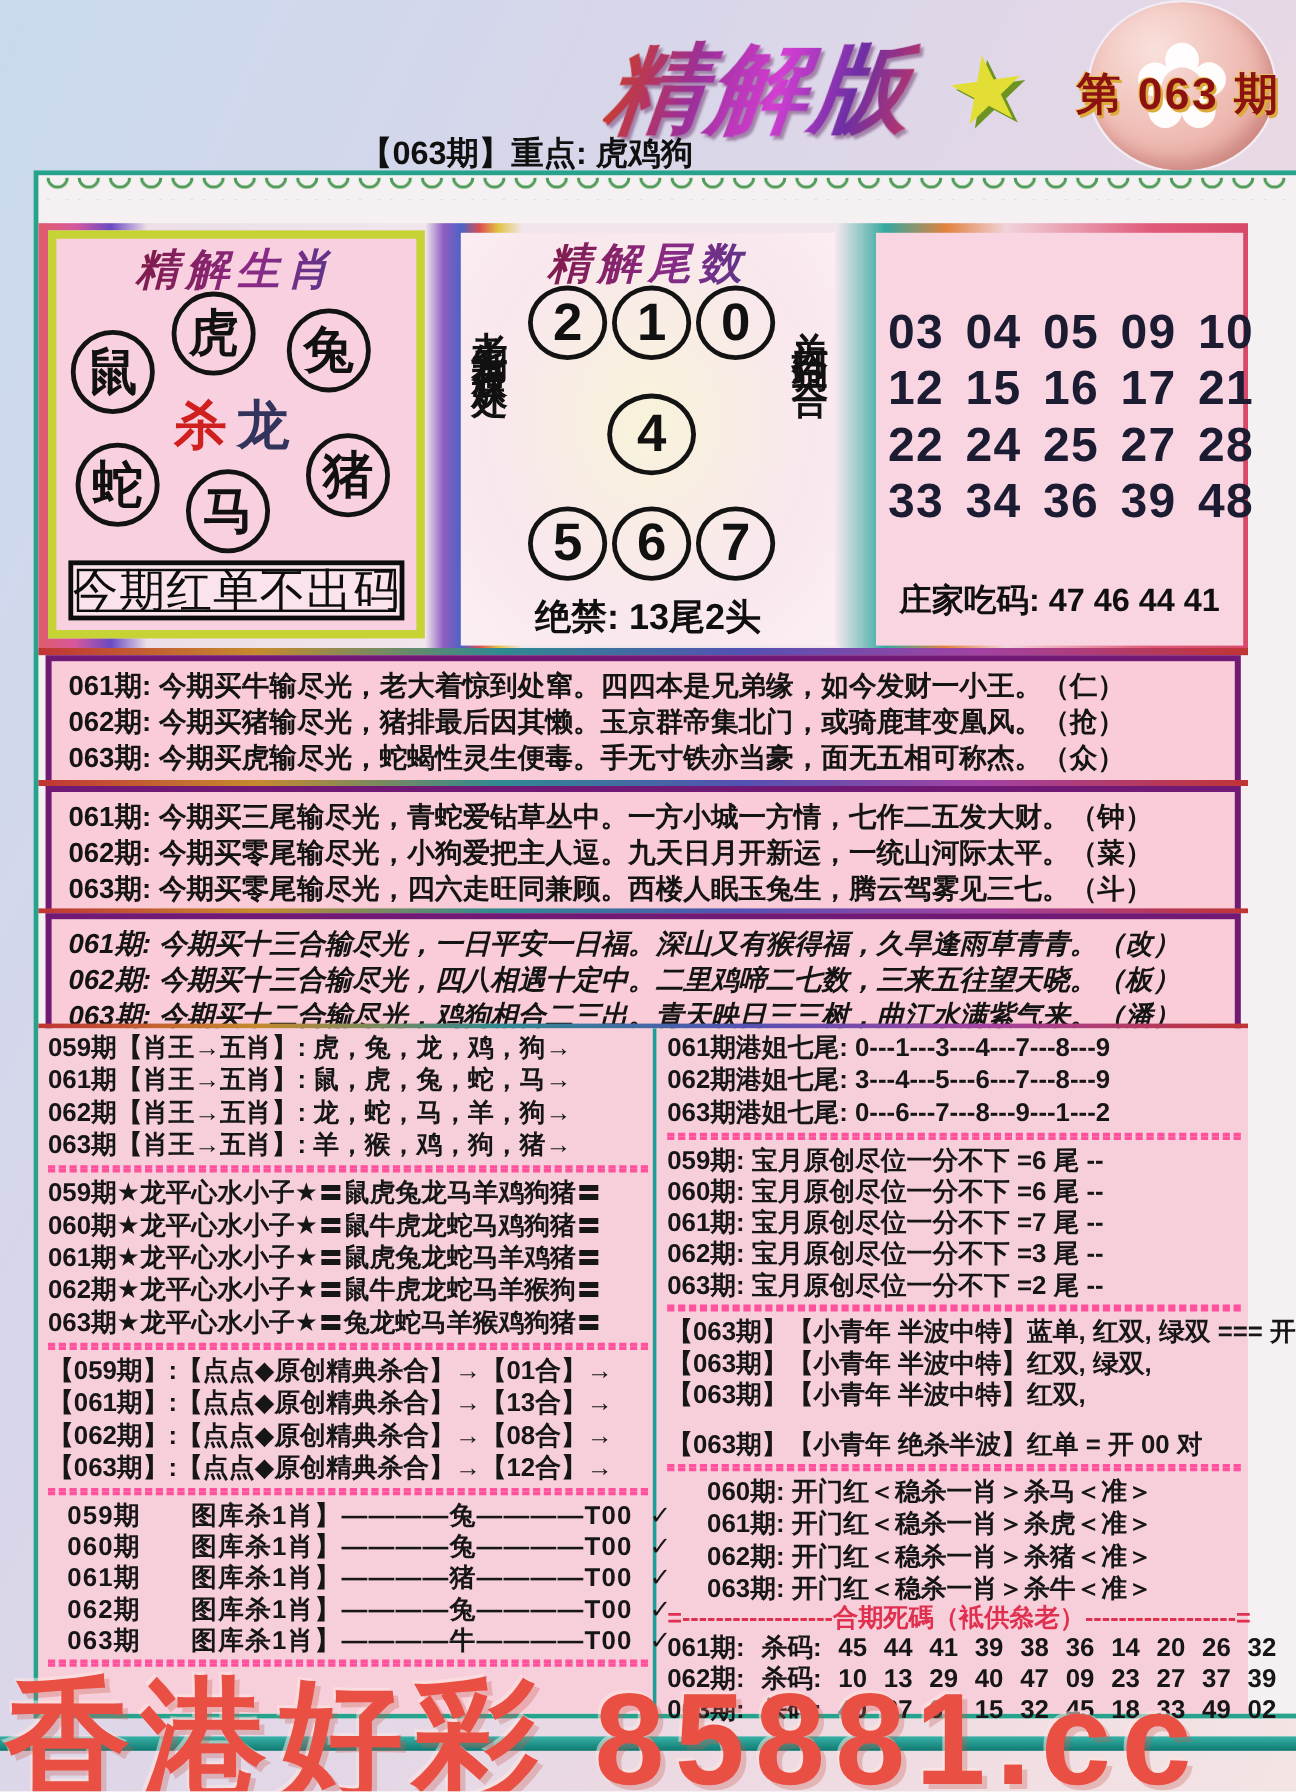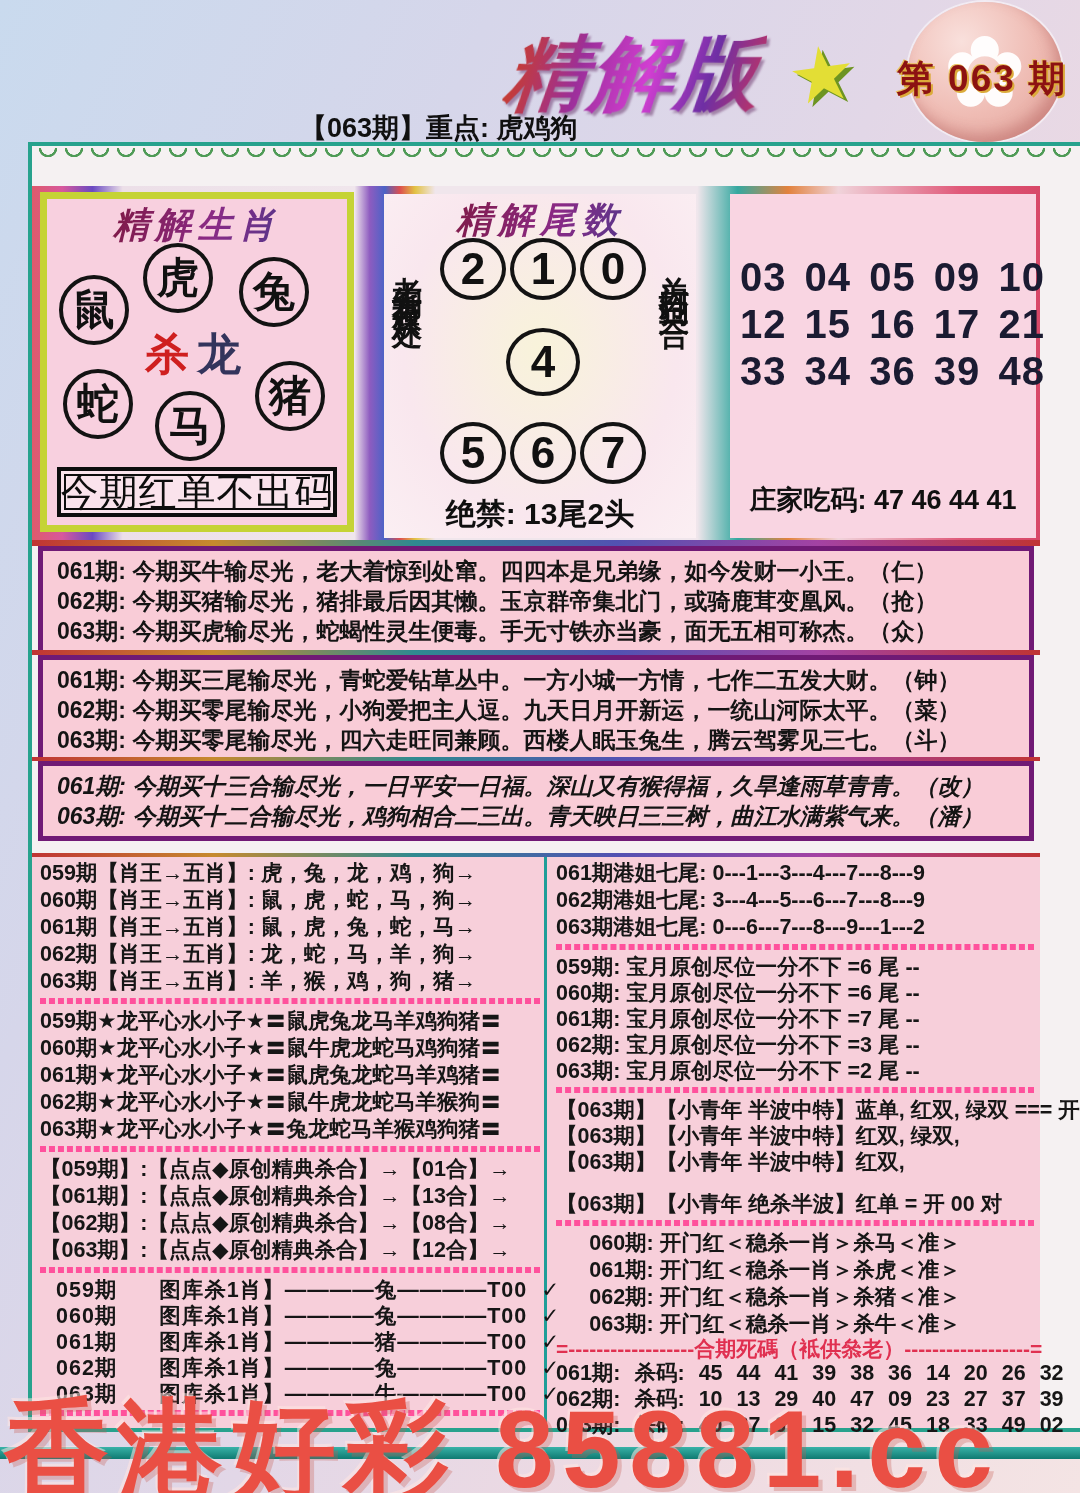--- a/index.html
+++ b/index.html
@@ -131,20 +131,21 @@
         <div class="tcirc" style="left:56px;top:228px;">5</div>
         <div class="tcirc" style="left:126px;top:228px;">6</div>
         <div class="tcirc" style="left:196px;top:228px;">7</div>
         <div class="abs forbid">绝禁: 13尾2头</div>
       </div>
 
       <div class="abs panel3">
         <div class="abs numrows">
           <div class="numrow">03 04 05 09 10</div>
           <div class="numrow">12 15 16 17 21</div>
+          <div class="numrow">22 24 25 27 28</div>
           <div class="numrow">33 34 36 39 48</div>
         </div>
         <div class="abs banker">庄家吃码: 47 46 44 41</div>
       </div>
     </div>
 
     <div class="abs rainbow" style="left:0;top:394px;width:1008px;height:6px;"></div>
 
     <div class="abs poem" style="top:400px;">
       <div class="line">061期: 今期买牛输尽光，老大着惊到处窜。四四本是兄弟缘，如今发财一小王。（仁）</div>
@@ -155,31 +156,31 @@
 
     <div class="abs poem" style="top:509px;">
       <div class="line">061期: 今期买三尾输尽光，青蛇爱钻草丛中。一方小城一方情，七作二五发大财。（钟）</div>
       <div class="line">062期: 今期买零尾输尽光，小狗爱把主人逗。九天日月开新运，一统山河际太平。（菜）</div>
       <div class="line">063期: 今期买零尾输尽光，四六走旺同兼顾。西楼人眠玉兔生，腾云驾雾见三七。（斗）</div>
     </div>
     <div class="abs rainbow" style="left:0;top:611px;width:1008px;height:4px;"></div>
 
     <div class="abs poem" style="top:615px;font-style:italic;">
       <div class="line">061期: 今期买十三合输尽光，一日平安一日福。深山又有猴得福，久旱逢雨草青青。（改）</div>
+      <div class="line">062期: 今期买十三合输尽光，四八相遇十定中。二里鸡啼二七数，三来五往望天晓。（板）</div>
       <div class="line">063期: 今期买十二合输尽光，鸡狗相合二三出。青天映日三三树，曲江水满紫气来。（潘）</div>
     </div>
     <div class="abs rainbow" style="left:0;top:707px;width:1008px;height:4px;"></div>
 
     <div class="abs botsec">
       <div class="abs vline"></div>
 
       <div class="col lcol">
         <div>
           <div class="row">059期【肖王→五肖】: 虎，兔，龙，鸡，狗→</div>
-          <div class="row">060期【肖王→五肖】: 鼠，虎，蛇，马，狗→</div>
           <div class="row">061期【肖王→五肖】: 鼠，虎，兔，蛇，马→</div>
           <div class="row">062期【肖王→五肖】: 龙，蛇，马，羊，狗→</div>
           <div class="row">063期【肖王→五肖】: 羊，猴，鸡，狗，猪→</div>
         </div>
         <div class="sep2"></div>
         <div>
           <div class="row">059期★龙平心水小子★〓鼠虎兔龙马羊鸡狗猪〓</div>
           <div class="row">060期★龙平心水小子★〓鼠牛虎龙蛇马鸡狗猪〓</div>
           <div class="row">061期★龙平心水小子★〓鼠虎兔龙蛇马羊鸡猪〓</div>
           <div class="row">062期★龙平心水小子★〓鼠牛虎龙蛇马羊猴狗〓</div>

